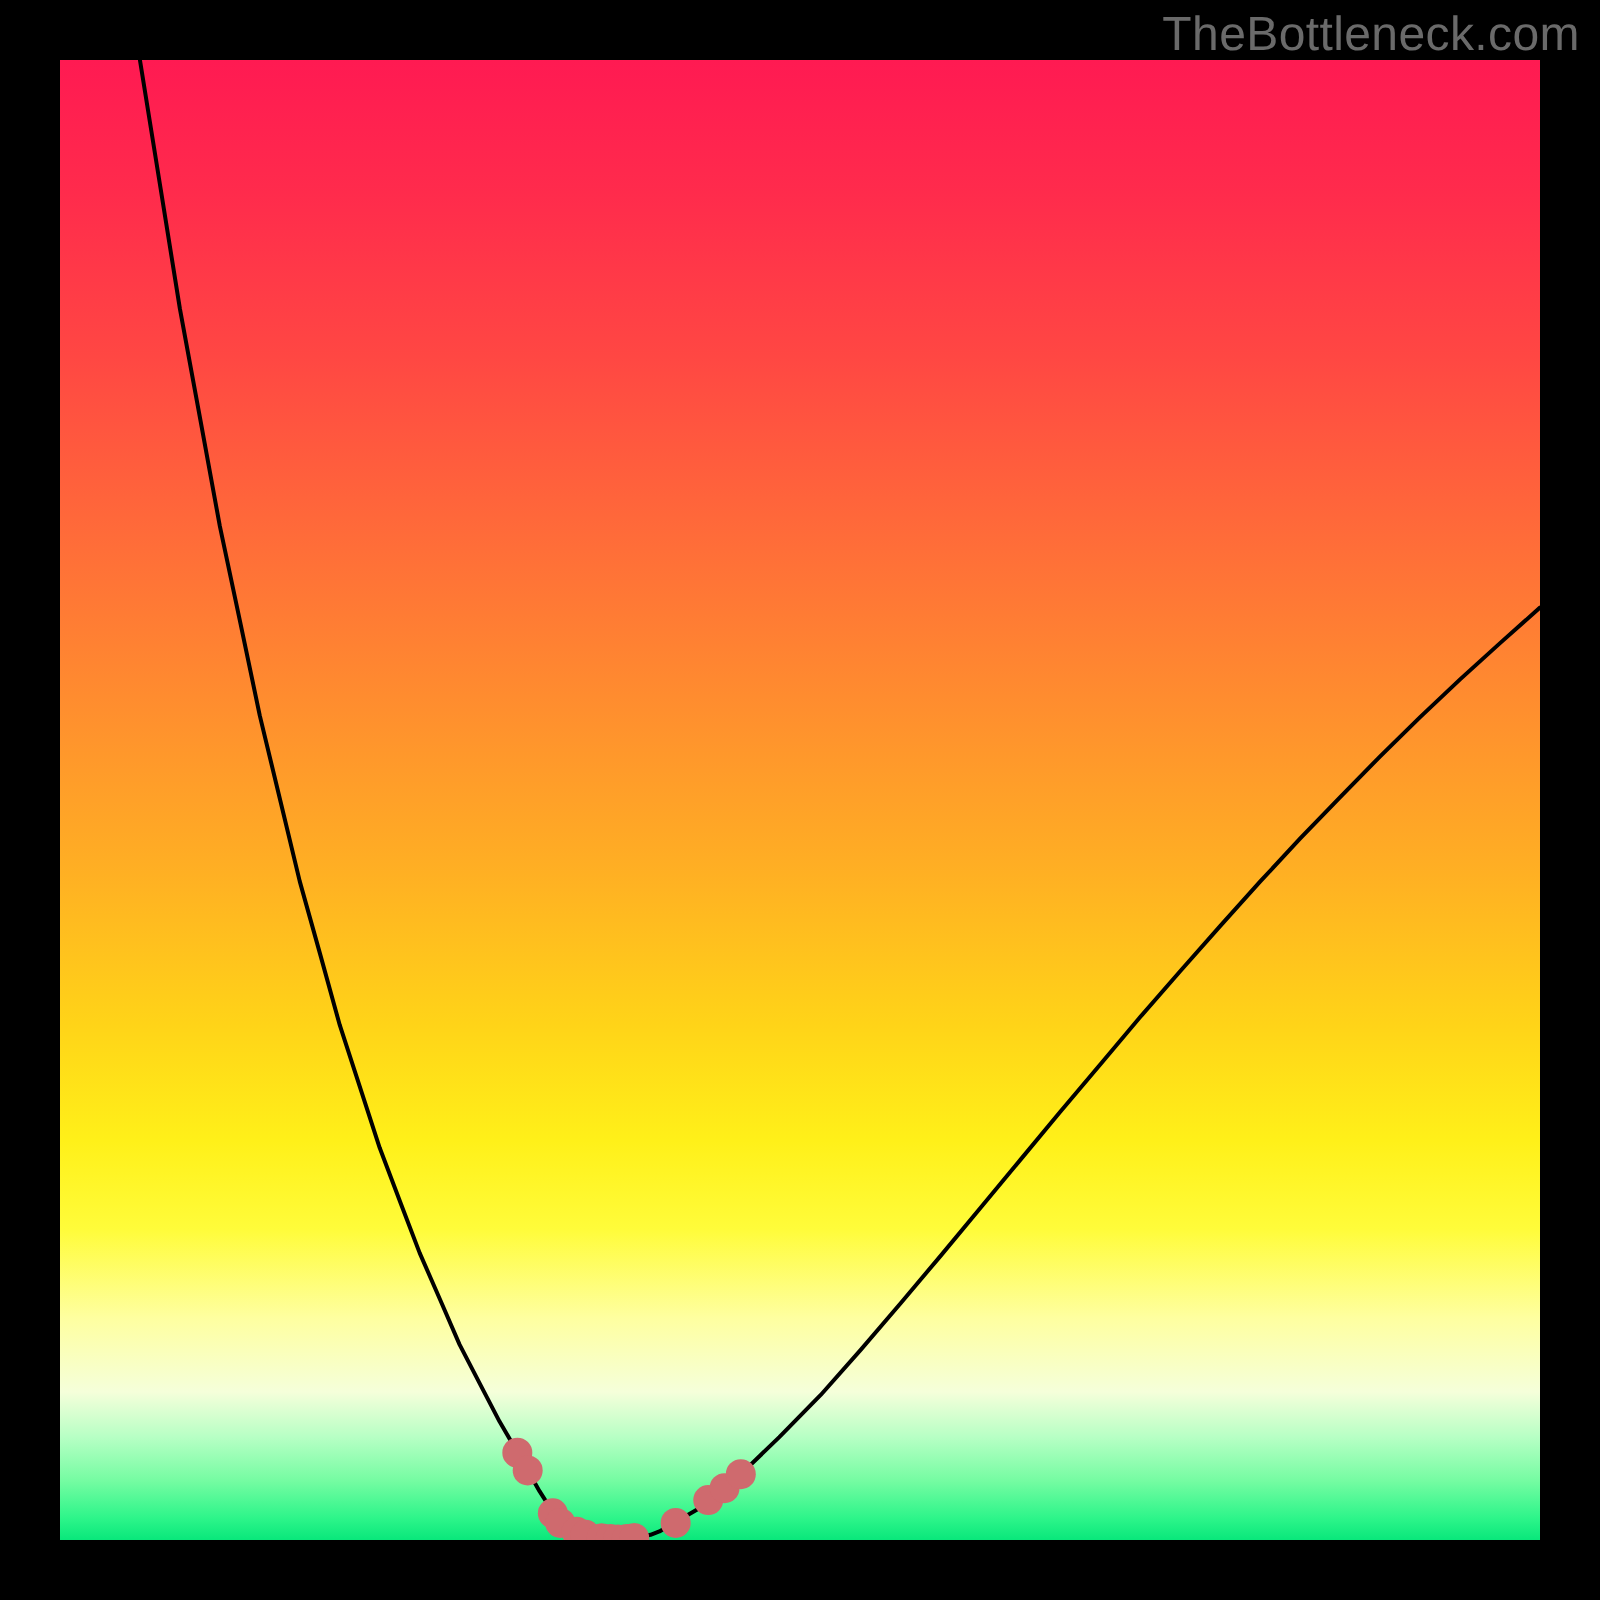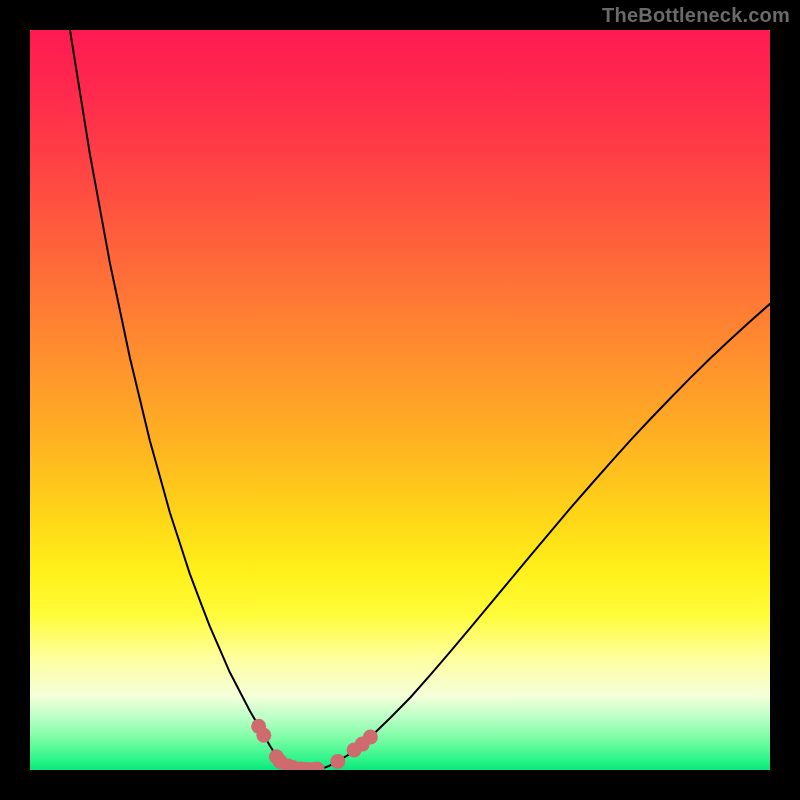--- a/index.html
+++ b/index.html
@@ -57,22 +57,22 @@
     left: 0;
     top: 0;
     width: 740px;
     height: 740px;
   }
   .watermark {
     position: absolute;
     top: 4px;
     right: 10px;
     color: #6a6a6a;
-    font-size: 20px;
-    font-weight: 700;
+    font-size: 24px;
+    font-weight: 400;
     letter-spacing: 0.2px;
     font-family: Arial, Helvetica, sans-serif;
   }
 </style>
 </head>
 <body>
 
 <div class="frame">
   <div class="plot">
     <div class="gradient"></div>

